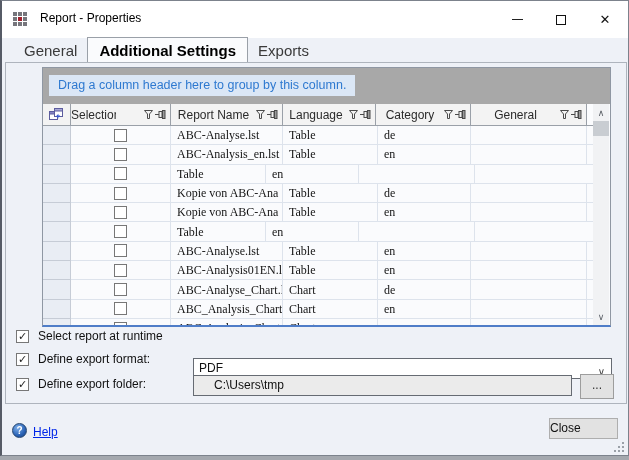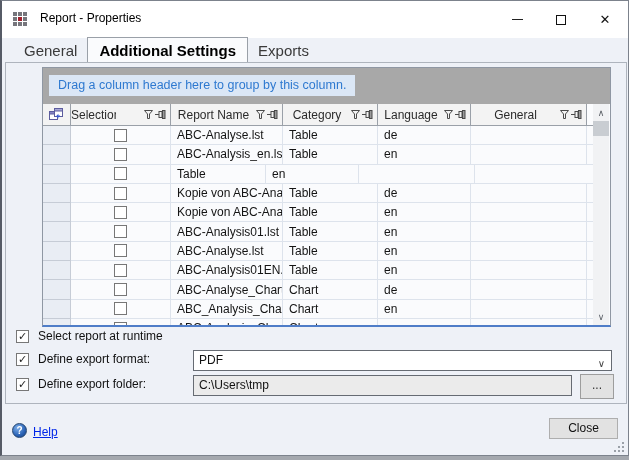--- a/index.html
+++ b/index.html
@@ -39,48 +39,48 @@
            font-size:12px; color:#2b2b2b; background:#f3f3f3; }
   .hcorner { width:28px; justify-content:center; }
   .hlabel { flex:1; text-align:center; overflow:hidden; white-space:nowrap; }
   .hicons { display:flex; align-items:center; gap:2px; padding-right:4px; }
   .hgap { flex:1; background:#fbfcfe; border-bottom:1px solid #9aa0a8; }
   .w-sel{width:100px;gap:28px;} .w-name{width:112px;} .w-cat{width:95px;} .w-lang{width:93px;} .w-com{width:116px;}
   .rows { height:199px; overflow:hidden; }
   .grow { display:flex; height:19.3px; background:#fafbfd; }
   .ind { width:28px; background:#e9edf4; border-right:1px solid #c6ccd6; border-bottom:1px solid #c6ccd6; }
   .cell { border-right:1px solid #dde3ec; border-bottom:1px solid #dde3ec; font-size:12px; color:#141414;
-          line-height:18px; padding-left:6px; overflow:hidden; white-space:nowrap; display:flex; align-items:center; }
+          line-height:18px; padding-left:6px; overflow:hidden; white-space:nowrap; display:flex; align-items:center;font-family:Liberation Serif, serif; }
   .cell.c-sel { justify-content:center; padding-left:0; }
   .rowgap { flex:1; border-bottom:1px solid #dde3ec; }
   .cb { width:13px; height:13px; border:1px solid #777; background:#fff; display:inline-flex;
         align-items:center; justify-content:center; font-size:11px; color:#1d1d1d; line-height:1; }
   
   .vscroll { width:16px; background:#f1f2f4; display:flex; flex-direction:column; }
   .sarrow { height:17px; display:flex; align-items:center; justify-content:center; font-size:9px; color:#5a5f66; }
   .sthumb { height:15px; background:#c9cdd2; }
   .strack { flex:1; }
   
   .opt { position:absolute; left:10px; display:flex; align-items:center; }
   .opt-label { font-size:12px; color:#111; margin-left:9px; }
   .combo { position:absolute; left:187px; width:419px; height:21px; background:#fff; border:1px solid #666b73;
            font-size:12px; color:#111; line-height:19px; padding-left:5px; }
   .combo .chev { position:absolute; right:6px; top:3px; font-size:10px; color:#444; }
   .textbox { position:absolute; left:187px; width:379px; height:21px; background:#ebebeb; border:1px solid #666b73;
-             font-size:12px; color:#111; line-height:19px; padding-left:5px; }
+             font-size:12px; color:#111; line-height:19px; padding-left:20px; }
   .browse { position:absolute; left:574px; width:34px; height:25px; background:#e2e2e2; border:1px solid #9d9d9d;
             font-size:12px; color:#333; text-align:center; line-height:21px; }
   
   .help-icon { position:absolute; left:10px; top:422px; width:15px; height:15px; border-radius:50%;
                background:radial-gradient(circle at 35% 30%, #7fb0ea, #2a63b6 60%, #173f80);
                border:1px solid #24456f; color:#fff; font-size:10px; font-weight:bold;
                display:flex; align-items:center; justify-content:center; }
   .help-link { position:absolute; left:31px; top:424px; font-size:12px; color:#0026e8; text-decoration:underline; }
   .close-btn { position:absolute; left:547px; top:417px; width:69px; height:21px; background:#e2e2e2;
-               border:1px solid #aeaeae; font-size:12px; color:#111; text-align:center; line-height:19px; }
+               border:1px solid #aeaeae; font-size:12px; color:#111; line-height:19px; }
   .grip { position:absolute; right:4px; bottom:3px; width:11px; height:11px; }
   .grip i { position:absolute; width:2px; height:2px; background:#9aa0a8; }
   .grip i:nth-child(1){right:0;bottom:0;} .grip i:nth-child(2){right:4px;bottom:0;} .grip i:nth-child(3){right:8px;bottom:0;}
   .grip i:nth-child(4){right:0;bottom:4px;} .grip i:nth-child(5){right:4px;bottom:4px;} .grip i:nth-child(6){right:0;bottom:8px;}
   svg { display:block; }
 </style>
 </head>
 <body>
 
 <div class="window">
@@ -152,35 +152,35 @@
                 <svg width="9" height="9" viewBox="0 0 9 9">
                     <path d="M0.5 0.5 h8 l-3 3.5 v4.5 h-2 v-4.5 z" fill="none" stroke="#4a4a4a"></path>
                   </svg>
                 <svg width="11" height="9" viewBox="0 0 11 9">
                     <path d="M0 4.5 h4" stroke="#4a4a4a"></path>
                     <rect x="4" y="1.5" width="3" height="6" fill="none" stroke="#4a4a4a"></rect>
                     <rect x="7.5" y="0.5" width="2.5" height="8" fill="#9a9a9a" stroke="#4a4a4a"></rect>
                   </svg>
               </span>
             </div>
+            <div class="hcell w-lang">
+              <span class="hlabel">Language</span>
+              <span class="hicons">
+                <svg width="9" height="9" viewBox="0 0 9 9">
+                    <path d="M0.5 0.5 h8 l-3 3.5 v4.5 h-2 v-4.5 z" fill="none" stroke="#4a4a4a"></path>
+                  </svg>
+                <svg width="11" height="9" viewBox="0 0 11 9">
+                    <path d="M0 4.5 h4" stroke="#4a4a4a"></path>
+                    <rect x="4" y="1.5" width="3" height="6" fill="none" stroke="#4a4a4a"></rect>
+                    <rect x="7.5" y="0.5" width="2.5" height="8" fill="#9a9a9a" stroke="#4a4a4a"></rect>
+                  </svg>
+              </span>
+            </div>
             <div class="hcell w-cat">
               <span class="hlabel">Category</span>
-              <span class="hicons">
-                <svg width="9" height="9" viewBox="0 0 9 9">
-                    <path d="M0.5 0.5 h8 l-3 3.5 v4.5 h-2 v-4.5 z" fill="none" stroke="#4a4a4a"></path>
-                  </svg>
-                <svg width="11" height="9" viewBox="0 0 11 9">
-                    <path d="M0 4.5 h4" stroke="#4a4a4a"></path>
-                    <rect x="4" y="1.5" width="3" height="6" fill="none" stroke="#4a4a4a"></rect>
-                    <rect x="7.5" y="0.5" width="2.5" height="8" fill="#9a9a9a" stroke="#4a4a4a"></rect>
-                  </svg>
-              </span>
-            </div>
-            <div class="hcell w-lang">
-              <span class="hlabel">Language</span>
               <span class="hicons">
                 <svg width="9" height="9" viewBox="0 0 9 9">
                     <path d="M0.5 0.5 h8 l-3 3.5 v4.5 h-2 v-4.5 z" fill="none" stroke="#4a4a4a"></path>
                   </svg>
                 <svg width="11" height="9" viewBox="0 0 11 9">
                     <path d="M0 4.5 h4" stroke="#4a4a4a"></path>
                     <rect x="4" y="1.5" width="3" height="6" fill="none" stroke="#4a4a4a"></rect>
                     <rect x="7.5" y="0.5" width="2.5" height="8" fill="#9a9a9a" stroke="#4a4a4a"></rect>
                   </svg>
               </span>
@@ -258,21 +258,20 @@
     <div class="cell w-lang">en</div>
     <div class="cell w-com"></div>
     <div class="rowgap"></div>
   </div>
 
   <div class="grow">
     <div class="ind"></div>
     <div class="cell w-sel c-sel">
                   <span class="cb"></span>
                 </div>
-    <div class="cell w-name">ABC-Analysis01.lst</div>
     <div class="cell w-cat">Table</div>
     <div class="cell w-lang">en</div>
     <div class="cell w-com"></div>
     <div class="rowgap"></div>
   </div>
 
   <div class="grow">
     <div class="ind"></div>
     <div class="cell w-sel c-sel">
                   <span class="cb"></span>
@@ -352,21 +351,21 @@
         </span>
       <span class="opt-label">Select report at runtime</span>
     </div>
 
     <div class="opt" style="top:289px;">
       <span class="cb">
           <span>✓</span>
         </span>
       <span class="opt-label">Define export format:</span>
     </div>
-    <div class="combo" style="top:287px;">
+    <div class="combo" style="top:295px;">
       <span>PDF</span>
       <span class="chev">∨</span>
     </div>
 
     <div class="opt" style="top:314px;">
       <span class="cb">
           <span>✓</span>
         </span>
       <span class="opt-label">Define export folder:</span>
     </div>

